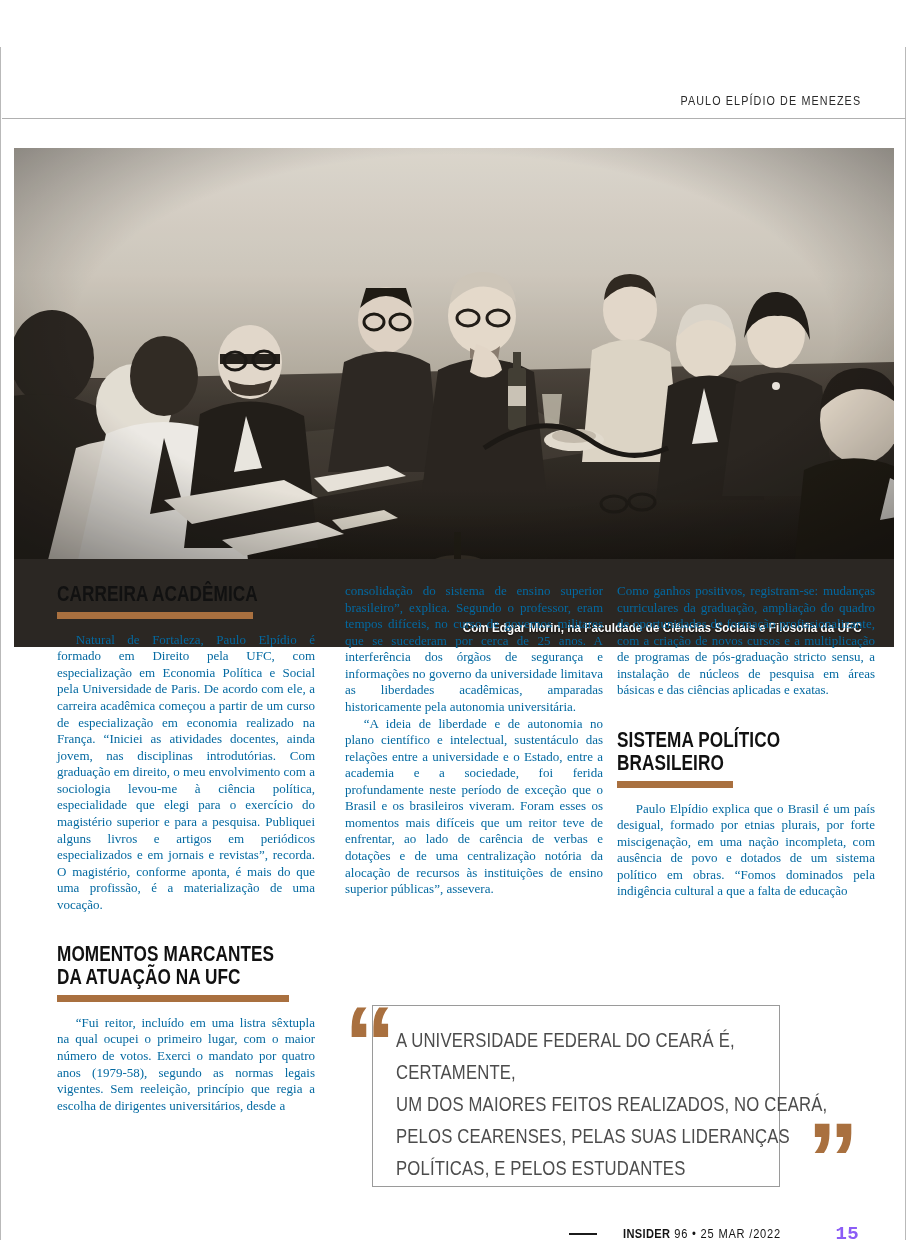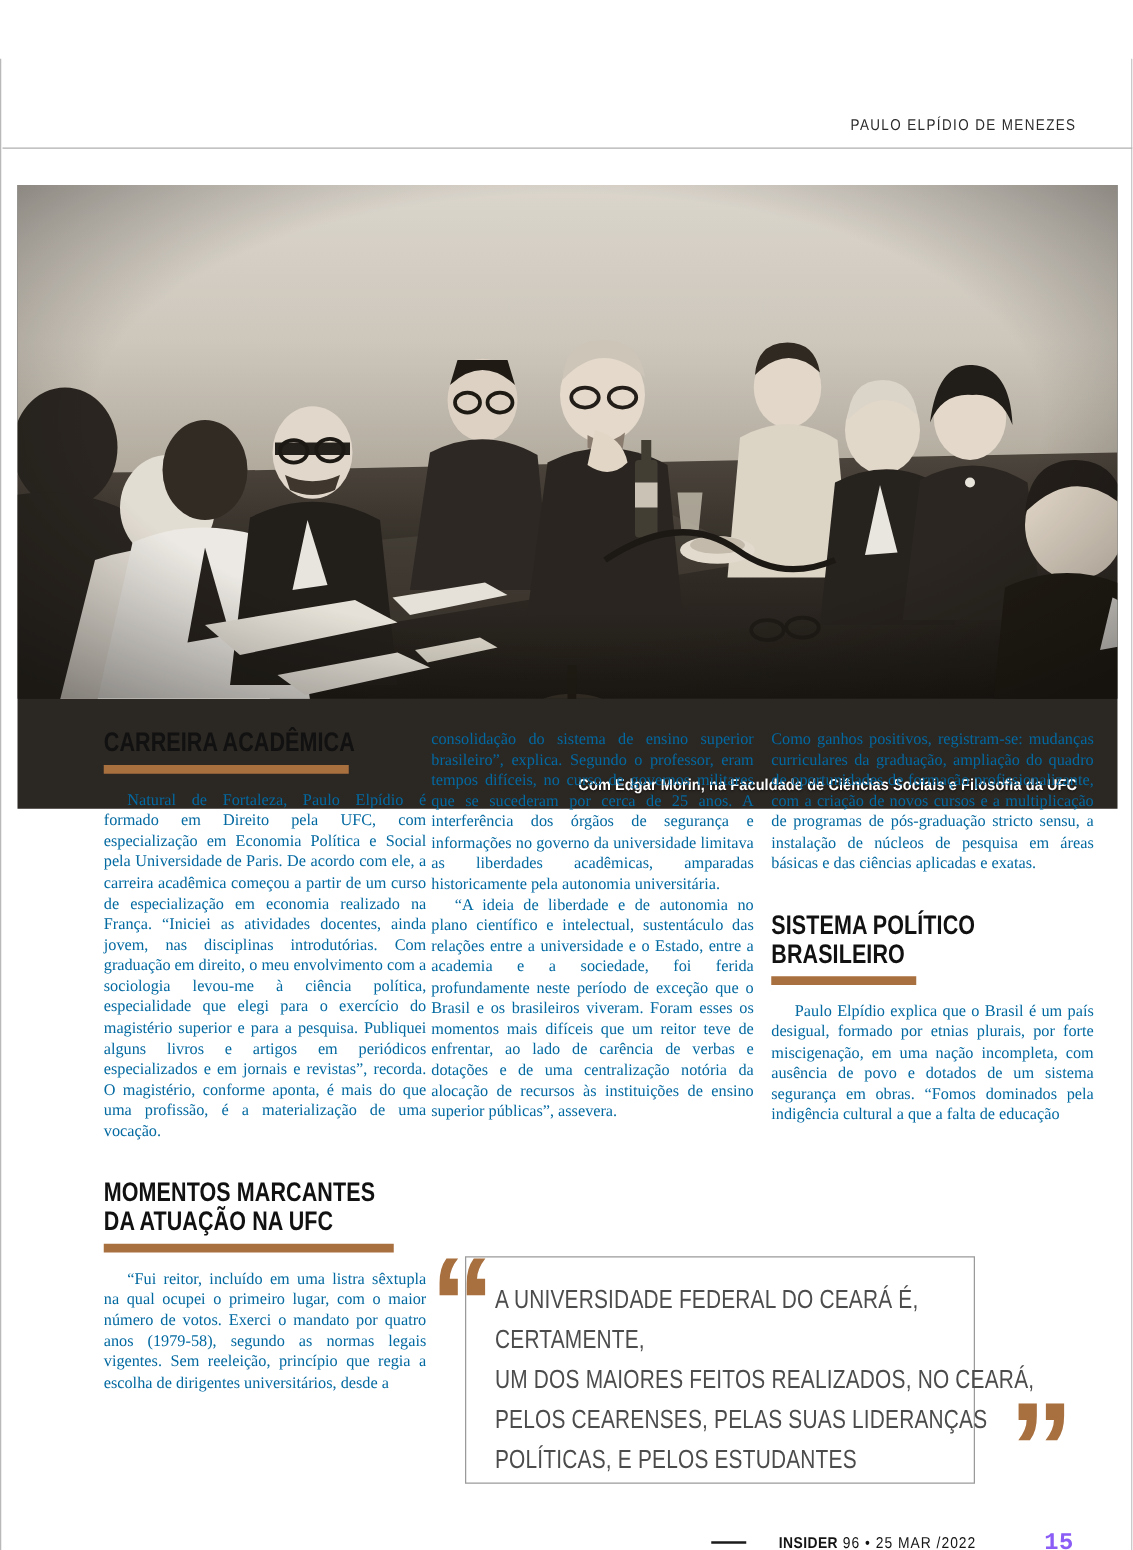--- a/index.html
+++ b/index.html
@@ -76,21 +76,21 @@
     white-space: nowrap;
     text-shadow: 0 1px 2px rgba(0,0,0,0.65);
   }
 
   
   .col {
     position: absolute;
     top: 536px;
     width: 258px;
   }
-  .col-1 { left: 82px; }
+  .col-1 { left: 56px; }
   .col-2 { left: 344px; }
   .col-3 { left: 616px; }
 
   
   .sec-head {
     font-family: "Liberation Sans", sans-serif;
     font-weight: bold;
     font-size: 21.5px;
     line-height: 1.06;
     letter-spacing: 0.1px;
@@ -355,21 +355,21 @@
   <div class="col col-2">
     <p class="body" style="text-indent:0">consolidação do sistema de ensino superior brasileiro”, explica. Segundo o professor, eram tempos difíceis, no curso de governos militares que se sucederam por cerca de 25 anos. A interferência dos órgãos de segurança e informações no governo da universidade limitava as liberdades acadêmicas, amparadas historicamente pela autonomia universitária.</p>
     <p class="body">“A ideia de liberdade e de autonomia no plano científico e intelectual, sustentáculo das relações entre a universidade e o Estado, entre a academia e a sociedade, foi ferida profundamente neste período de exceção que o Brasil e os brasileiros viveram. Foram esses os momentos mais difíceis que um reitor teve de enfrentar, ao lado de carência de verbas e dotações e de uma centralização notória da alocação de recursos às instituições de ensino superior públicas”, assevera.</p>
   </div>
 
   <div class="col col-3">
     <p class="body" style="text-indent:0">Como ganhos positivos, registram-se: mudanças curriculares da graduação, ampliação do quadro de oportunidades de formação profissionalizante, com a criação de novos cursos e a multiplicação de programas de pós-graduação stricto sensu, a instalação de núcleos de pesquisa em áreas básicas e das ciências aplicadas e exatas.</p>
     <h2 class="sec-head gap-before">SISTEMA POLÍTICO
 BRASILEIRO</h2>
     <div class="sec-rule rule-w-nar"></div>
-    <p class="body">Paulo Elpídio explica que o Brasil é um país desigual, formado por etnias plurais, por forte miscigenação, em uma nação incompleta, com ausência de povo e dotados de um sistema segurança em obras. “Fomos dominados pela indigência cultural a que a falta de educação</p>
+    <p class="body">Paulo Elpídio explica que o Brasil é um país desigual, formado por etnias plurais, por forte miscigenação, em uma nação incompleta, com ausência de povo e dotados de um sistema político em obras. “Fomos dominados pela indigência cultural a que a falta de educação</p>
   </div>
 
   <div class="quote">
     <div class="quote-text">A UNIVERSIDADE FEDERAL DO CEARÁ É, CERTAMENTE,
 UM DOS MAIORES FEITOS REALIZADOS, NO CEARÁ,
 PELOS CEARENSES, PELAS SUAS LIDERANÇAS
 POLÍTICAS, E PELOS ESTUDANTES</div>
   </div>
   <span class="qmark qmark-open">“</span>
   <span class="qmark qmark-close">”</span>

